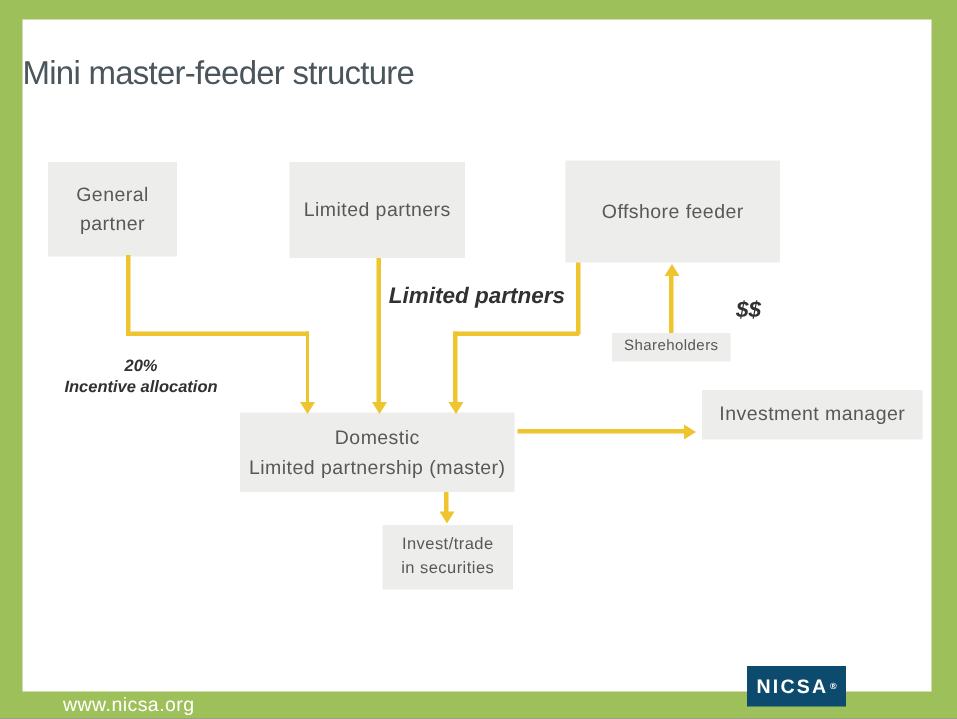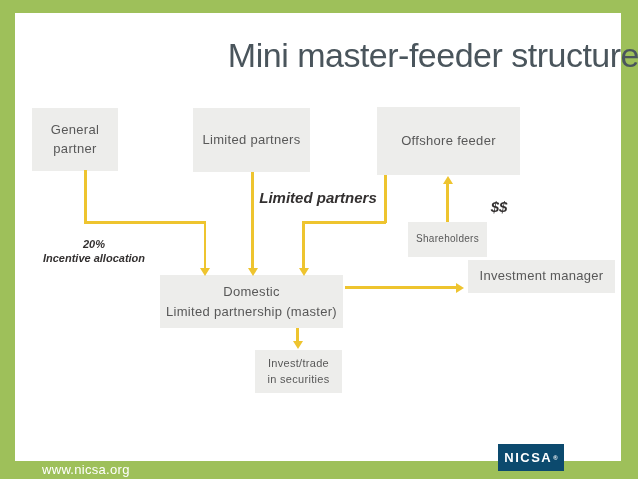--- a/index.html
+++ b/index.html
@@ -16,24 +16,24 @@
   }
   .canvas {
     position: absolute;
     left: 15px; top: 13px;
     width: 606px; height: 448px;   
     background: #ffffff;
   }
 
   .title {
     position: absolute;
-    left: 33px; top: 36px;
+    left: 15px; top: 36px;
     width: 606px;
-    text-align: right;
-    font-size: 34px;
+    text-align: left;
+    font-size: 22px;
     font-weight: 400;
     letter-spacing: -0.5px;
     color: #4a555c;
   }
 
   .node {
     position: absolute;
     background: #ededeb;
     color: #585858;
     display: flex;
@@ -41,21 +41,21 @@
     justify-content: center;
     text-align: center;
     font-size: 13px;
     letter-spacing: 0.3px;
     white-space: pre-line;
     line-height: 1.45;
   }
   .node-general     { left: 32px;  top: 108px; width: 86px; height: 63px; }
   .node-limited     { left: 193px; top: 108px; width: 117px; height: 64px; }
   .node-offshore    { left: 377px; top: 107px; width: 143px; height: 68px; }
-  .node-sharehold   { left: 408px; top: 222px; width: 79px;  height: 35px; font-size: 10px; }
+  .node-sharehold   { left: 408px; top: 222px; width: 79px;  height: 19px; font-size: 10px; }
   .node-invmanager  { left: 468px; top: 260px; width: 147px; height: 33px; }
   .node-domestic    { left: 160px; top: 275px; width: 183px; height: 53px; line-height: 1.5; }
   .node-investtrade { left: 255px; top: 350px; width: 87px;  height: 43px; font-size: 11px; }
 
   .flow-label {
     position: absolute;
     font-weight: 700;
     font-style: italic;
     color: #333030;
     white-space: pre-line;

